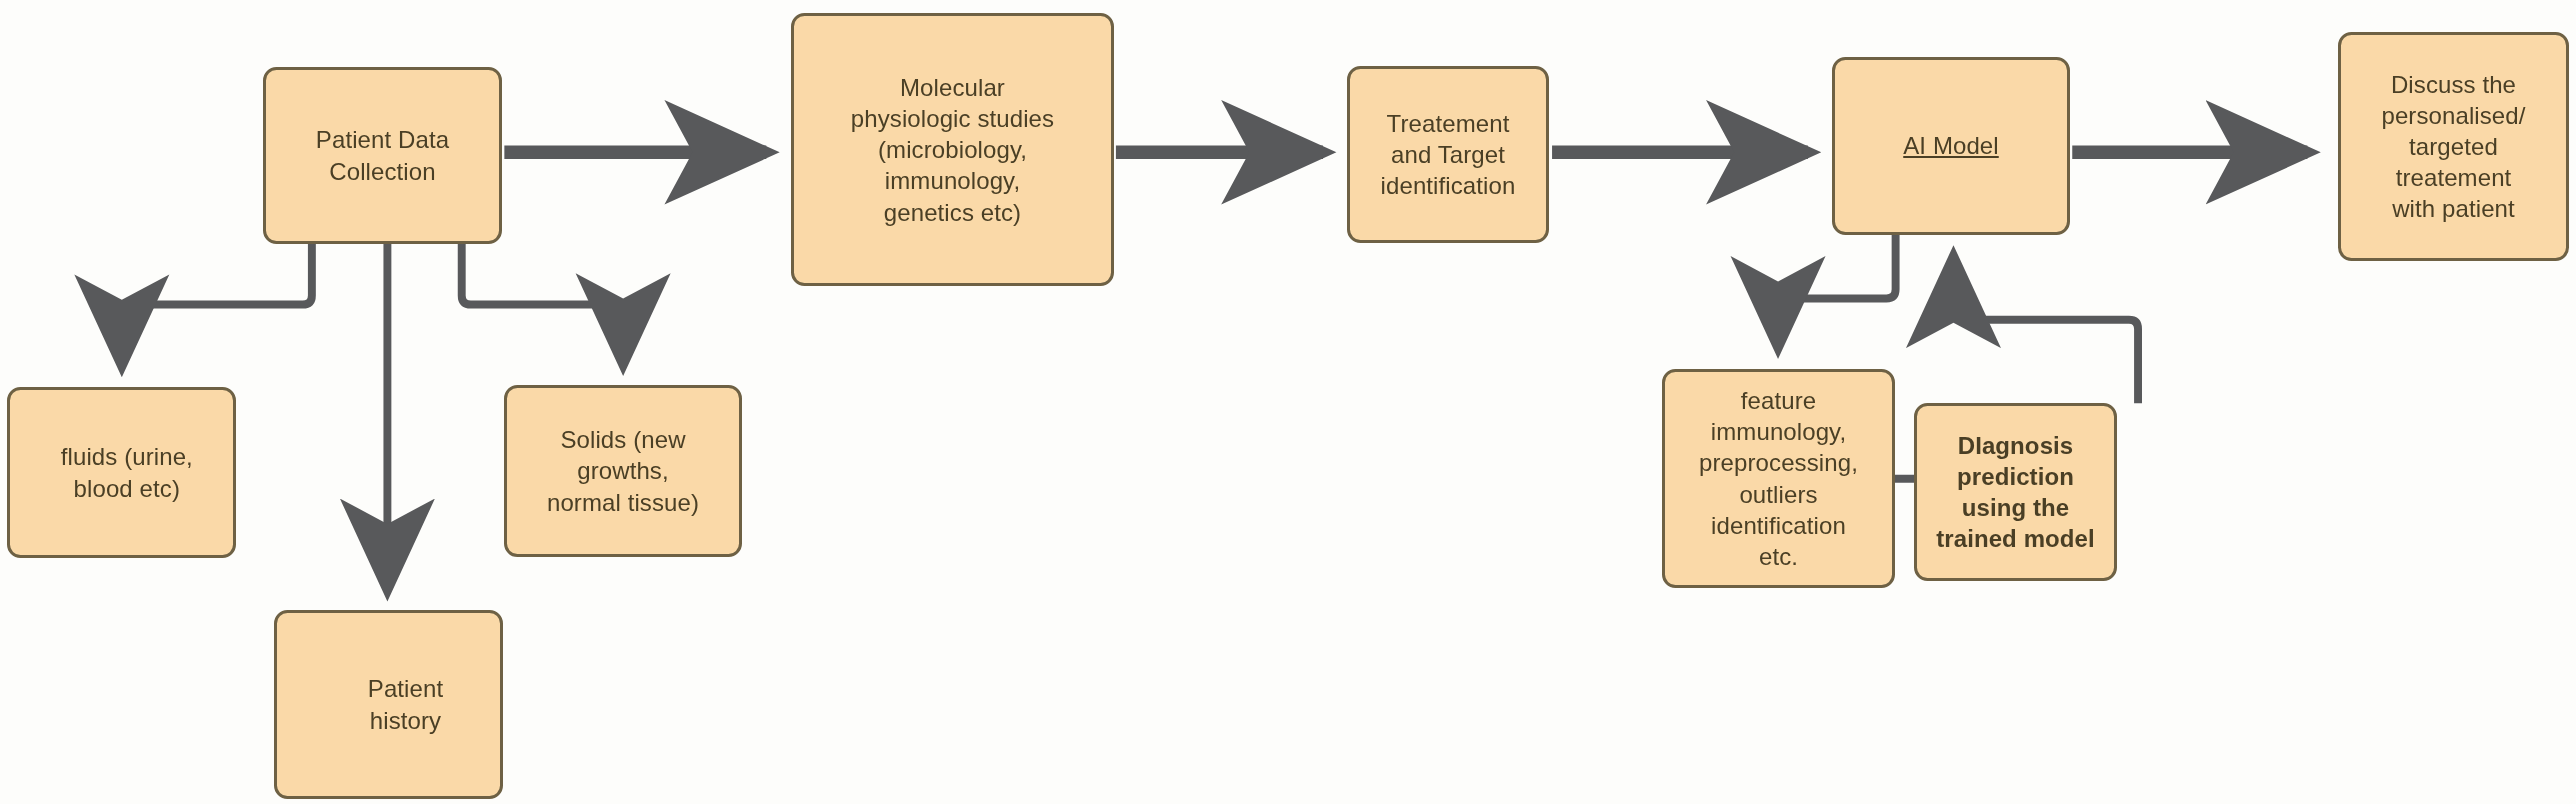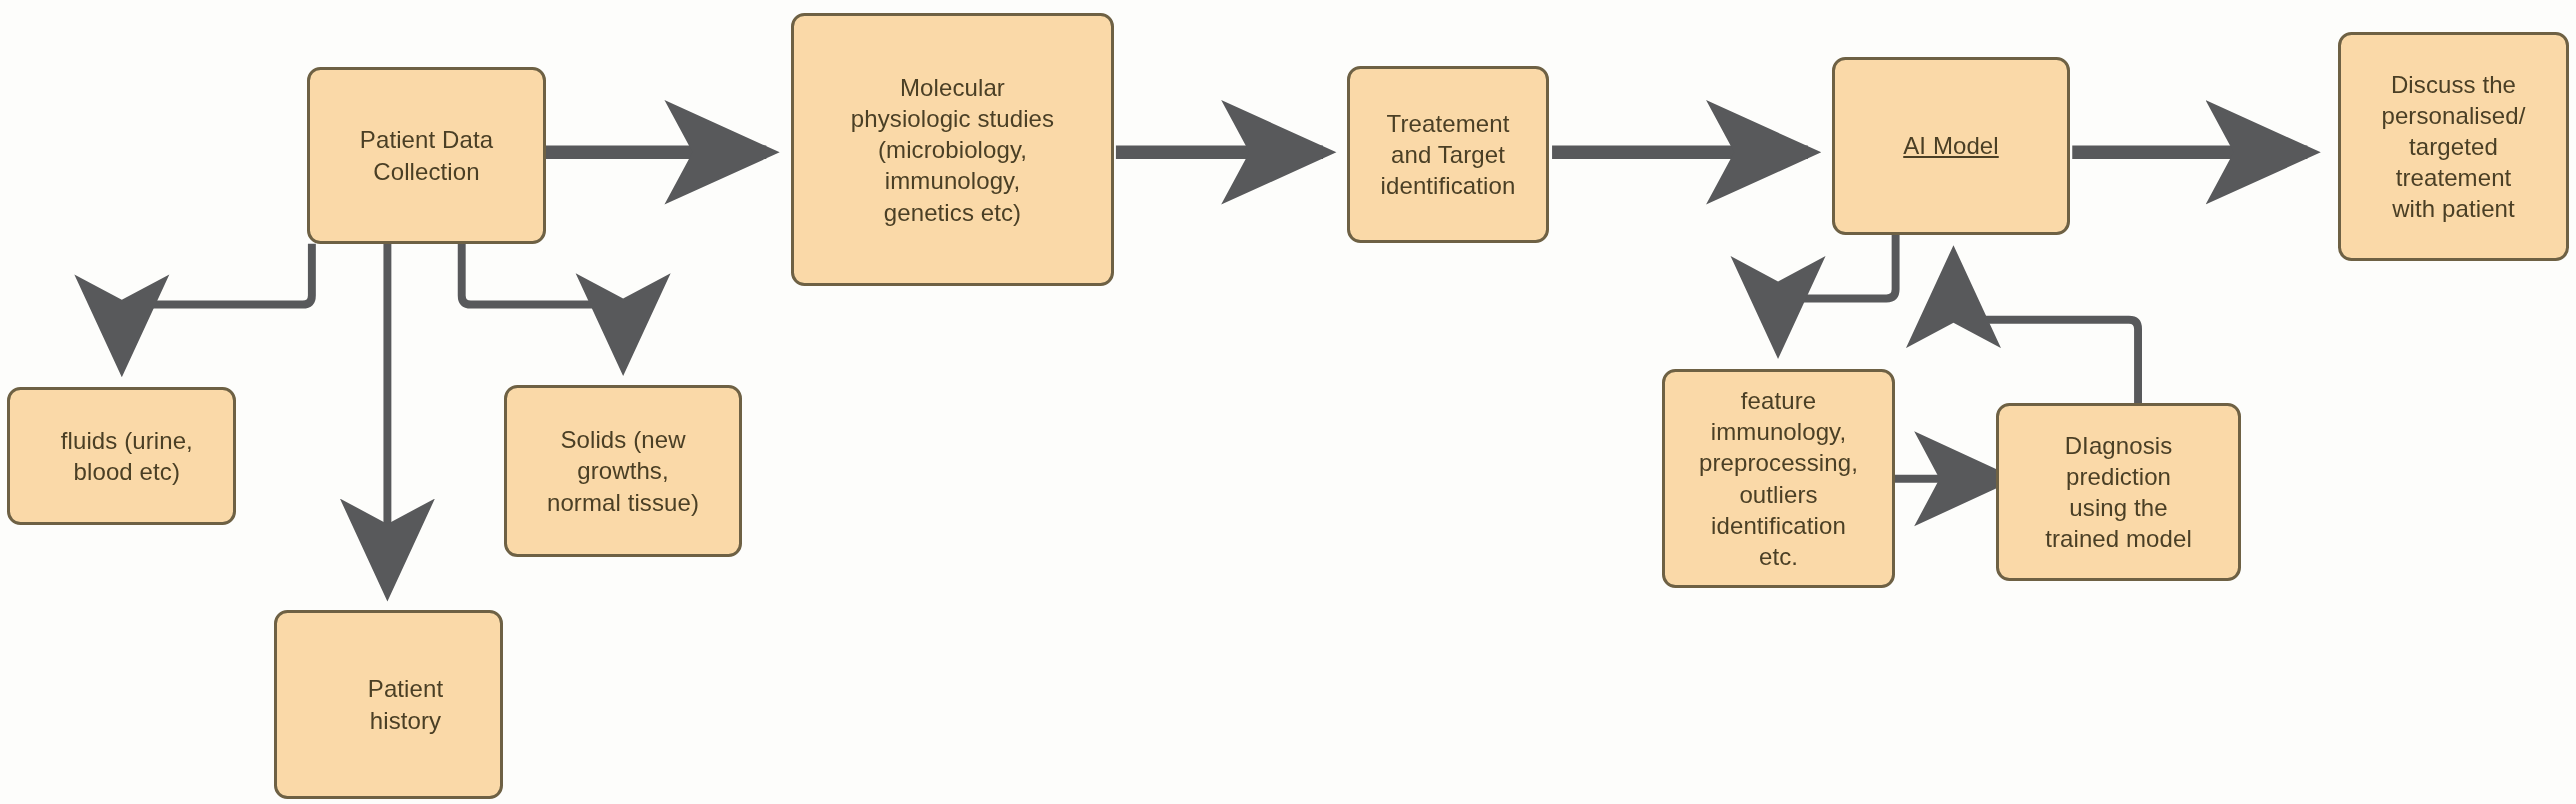--- a/index.html
+++ b/index.html
@@ -78,21 +78,21 @@
       <path d="M758,400 L758,485 Q758,500 773,500 L1008,500 Q1023,500 1023,515 L1023,598" stroke-width="13" marker-end="url(#ah-thin)"></path>
 
       <path d="M3112,386 L3112,475 Q3112,490 3097,490 L2934,490 Q2919,490 2919,505 L2919,570" stroke-width="13" marker-end="url(#ah-thin)"></path>
 
       <path d="M3110,786 L3292,786" stroke-width="13" marker-end="url(#ah-thin)"></path>
 
       <path d="M3510,662 L3510,540 Q3510,525 3495,525 L3222,525 Q3207,525 3207,510 L3207,422" stroke-width="13" marker-end="url(#ah-thin)"></path>
     </g>
   </svg>
 
-  <div class="node" style="left:263px; top:67px; width:239px; height:177px;margin-left:44px;">
+  <div class="node" style="left:263px; top:67px; width:239px; height:177px;">
     <span class="node-text">Patient Data
 Collection</span>
   </div>
 
   <div class="node" style="left:791px; top:13.4px; width:323px; height:273px;">
     <span class="node-text">Molecular
 physiologic studies
 (microbiology,
 immunology,
 genetics etc)</span>
@@ -109,21 +109,21 @@
   </div>
 
   <div class="node" style="left:2332px; top:32px; width:231px; height:229px;margin-left:6px;">
     <span class="node-text">Discuss the
 personalised/
 targeted
 treatement
 with patient</span>
   </div>
 
-  <div class="node" style="left:7.3px; top:387px; width:229px; height:138px;padding-left:16px;">
+  <div class="node" style="left:7.3px; top:387px; width:229px; height:171px;padding-left:16px;">
     <span class="node-text">fluids (urine,
 blood etc)</span>
   </div>
 
   <div class="node" style="left:274px; top:610px; width:229px; height:189px;padding-left:40px;">
     <span class="node-text">Patient
 history</span>
   </div>
 
   <div class="node" style="left:504px; top:385px; width:238px; height:172px;">
@@ -134,21 +134,21 @@
 
   <div class="node" style="left:1662px; top:369px; width:233px; height:219px;">
     <span class="node-text">feature
 immunology,
 preprocessing,
 outliers
 identification
 etc.</span>
   </div>
 
-  <div class="node" style="left:1996px; top:403px; width:245px; height:178px;">
+  <div class="node" style="left:1914px; top:403px; width:203px; height:178px;font-weight:bold;">
     <span class="node-text">DIagnosis
 prediction
 using the
 trained model</span>
   </div>
 
 </div>
 
 
 </body></html>

